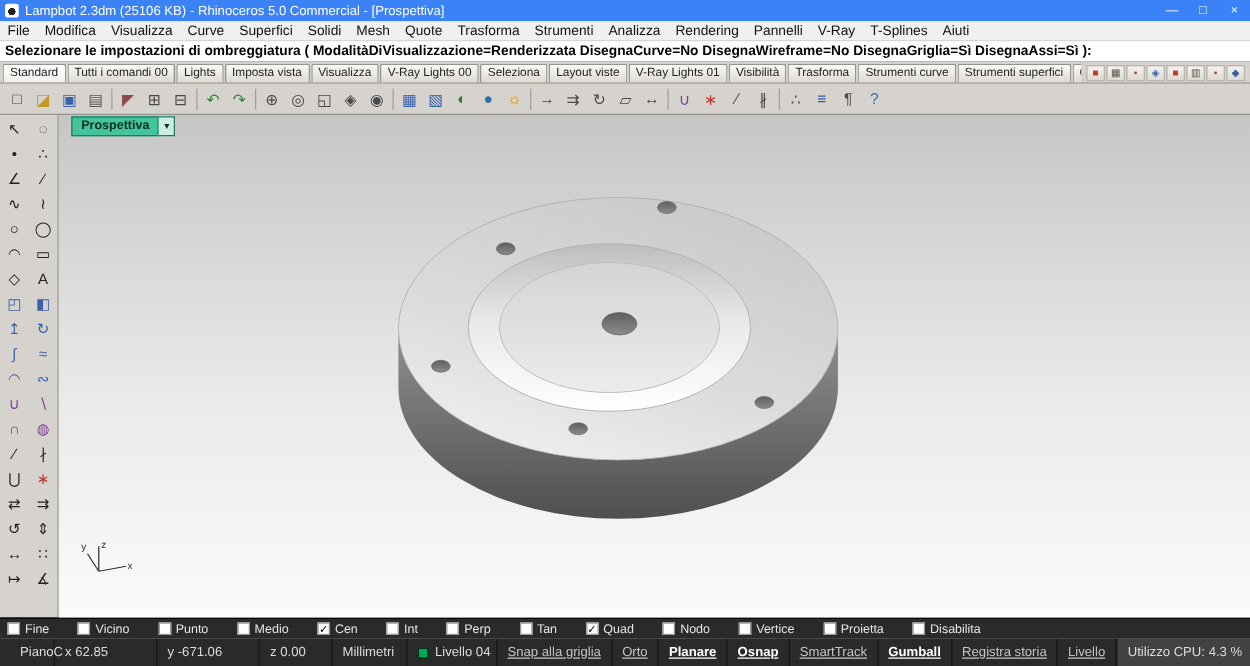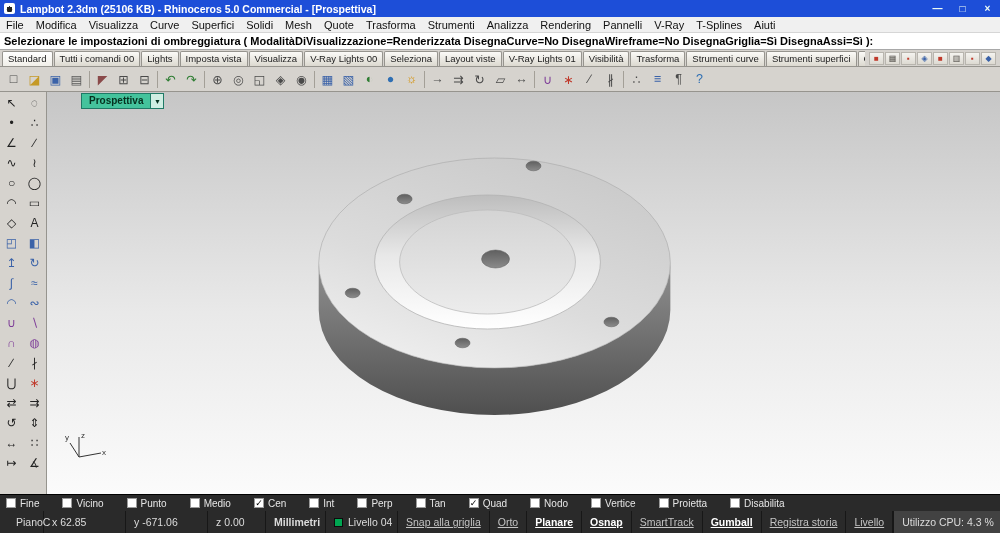--- a/index.html
+++ b/index.html
@@ -60,29 +60,29 @@
   
   .statusbar { flex: 0 0 22px; background: #2a2a2a; display: flex; align-items: stretch; font-size: 10.5px; color: #dcdcdc; overflow: hidden; }
   .seg { display: flex; align-items: center; padding: 0 8px; border-right: 1px solid #171717; white-space: nowrap; }
   .seg.toggle { color: #c4c4c4; text-decoration: underline; }
   .seg.toggle.active { color: #fff; font-weight: bold; }
   .layer-swatch { width: 9px; height: 9px; border: 1px solid #0c0c0c; margin-right: 5px; flex: 0 0 auto; }
   .seg.cpu { margin-left: auto; background: #424242; border-left: 1px solid #171717; border-right: none; }
   [data-name="status-cplane-pane"] { min-width: 44px; padding-left: 16px; }
   [data-name="status-coord-x"], [data-name="status-coord-y"] { min-width: 82px; }
   [data-name="status-coord-z"] { min-width: 58px; }
-  [data-name="status-units-pane"] { min-width: 60px; font-weight: bold; }
+  [data-name="status-units-pane"] { min-width: 60px; }
   [data-name="status-layer-pane"] { min-width: 72px; }
 </style>
 </head>
 <body>
 
 <div class="window" data-name="rhino-window">
 
-  <div class="titlebar" data-name="title-bar" style="background: #1d4ed8; font-weight: bold;">
+  <div class="titlebar" data-name="title-bar" style="background: #3b82f6;">
     <span class="app-icon" data-name="rhino-app-icon"></span>
     <span class="title-text" data-name="window-title">Lampbot 2.3dm (25106 KB) - Rhinoceros 5.0 Commercial - [Prospettiva]</span>
     <span class="win-btns" data-name="window-controls">
       <span class="win-btn" data-name="minimize-icon">—</span>
       <span class="win-btn" data-name="maximize-icon">□</span>
       <span class="win-btn" data-name="close-icon">×</span>
     </span>
   </div>
 
   <div class="menubar" data-name="menu-bar">
@@ -255,21 +255,21 @@
           <ellipse data-name="flange-center-hole" cx="449" cy="167" rx="14" ry="9" fill="url(#gHole)" stroke="#5a5a5a" stroke-width="0.5"></ellipse>
           <ellipse data-name="bolt-hole-1" cx="487" cy="74" rx="7.5" ry="4.8" fill="url(#gHole)" stroke="#5e5e5e" stroke-width="0.5"></ellipse>
           <ellipse data-name="bolt-hole-2" cx="358" cy="107" rx="7.5" ry="4.8" fill="url(#gHole)" stroke="#5e5e5e" stroke-width="0.5"></ellipse>
           <ellipse data-name="bolt-hole-3" cx="306" cy="201" rx="7.5" ry="4.8" fill="url(#gHole)" stroke="#5e5e5e" stroke-width="0.5"></ellipse>
           <ellipse data-name="bolt-hole-4" cx="416" cy="251" rx="7.5" ry="4.8" fill="url(#gHole)" stroke="#5e5e5e" stroke-width="0.5"></ellipse>
           <ellipse data-name="bolt-hole-5" cx="565" cy="230" rx="7.5" ry="4.8" fill="url(#gHole)" stroke="#5e5e5e" stroke-width="0.5"></ellipse>
         </g>
       </svg>
 
       <div class="vp-tab" data-name="viewport-tab">
-        <span class="vp-tab-label" data-name="viewport-tab-label" style="background: rgb(68, 195, 156); margin-left: 24px;">Prospettiva</span>
+        <span class="vp-tab-label" data-name="viewport-tab-label" style="background: rgb(68, 195, 156);">Prospettiva</span>
         <span class="vp-tab-arrow" data-name="viewport-tab-dropdown-icon">▼</span>
       </div>
 
       <svg class="axis" data-name="axis-indicator" width="46" height="40" viewBox="0 0 46 40">
         <line x1="16" y1="29" x2="16" y2="9" stroke="#333" stroke-width="1"></line>
         <line x1="16" y1="29" x2="7" y2="15" stroke="#333" stroke-width="1"></line>
         <line x1="16" y1="29" x2="38" y2="25" stroke="#333" stroke-width="1"></line>
         <text x="18" y="10" font-size="8" fill="#333" data-name="axis-label-z">z</text>
         <text x="2" y="12" font-size="8" fill="#333" data-name="axis-label-y">y</text>
         <text x="39" y="27" font-size="8" fill="#333" data-name="axis-label-x">x</text>

